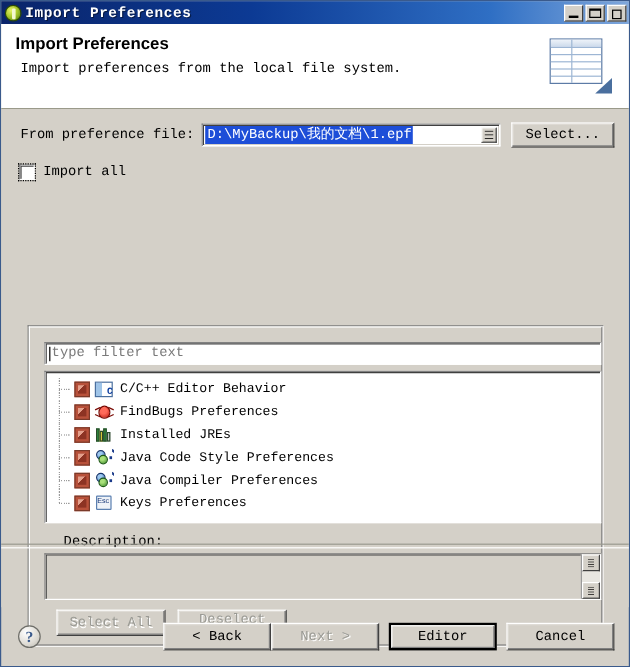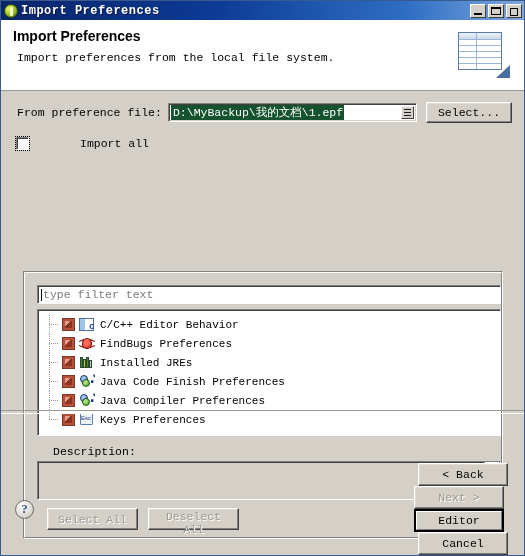--- a/index.html
+++ b/index.html
@@ -197,21 +197,21 @@
     border: 1px solid;
     border-color: #808080 #ffffff #ffffff #808080;
     box-shadow: inset 1px 1px 0 #404040, inset -1px -1px 0 #d4d0c8;
     box-sizing: border-box;
     display: flex;
     align-items: center;
     overflow: hidden;
   }
   .combo-value {
     font-size: 11.5px;
-    background: #14532d;
+    background: #1d4ed8;
     color: #ffffff;
     padding: 1px 1px 1px 2px;
     margin-left: 2px;
     white-space: nowrap;
     line-height: 13px;
   }
   .combo-arrow {
     position: absolute;
     right: 2px;
     top: 2px;
@@ -244,21 +244,20 @@
     font-size: 11.5px;
     color: #000;
     cursor: default;
     box-sizing: border-box;
   }
 
   .importall-row {
     display: flex;
     align-items: center;
     padding: 14px 0 0 15px;
-    gap: 44px;
   }
   .cb {
     width: 13px;
     height: 13px;
     background: #ffffff;
     border: 1px solid;
     border-color: #808080 #ffffff #ffffff #808080;
     box-shadow: inset 1px 1px 0 #404040;
     box-sizing: border-box;
     position: relative;
@@ -538,21 +537,20 @@
     box-sizing: border-box;
     display: flex; align-items: center; justify-content: center;
     font-family: "Liberation Serif", serif;
     font-size: 13px; font-weight: bold; color: #3a5a8c;
     cursor: default;
   }
   .nav-buttons {
     margin-left: auto;
     display: flex;
     align-items: center;
-    flex-direction: column;
   }
   .nav-btn {
     width: 90px;
     height: 23px;
     background: #d4d0c8;
     border: 1px solid;
     border-color: #ffffff #404040 #404040 #ffffff;
     box-shadow: inset -1px -1px 0 #808080, inset 1px 1px 0 #dfdcd6;
     font-family: "Liberation Mono", "DejaVu Sans Mono", monospace;
     font-size: 11.5px;
@@ -695,21 +693,21 @@
           <div class="tree-row">
             <span class="tree-dash"></span>
             <span class="xfer">
                 <span class="bx"></span>
               </span>
             <span class="titem-icon ic-java">
               <span class="g1"></span>
                 <span class="g2"></span>
                 <span class="nt"></span>
             </span>
-            <span class="titem-label">Java Code Finish Preferences</span>
+            <span class="titem-label">Java Code Style Preferences</span>
           </div>
 
           <div class="tree-row">
             <span class="tree-dash"></span>
             <span class="xfer">
                 <span class="bx"></span>
               </span>
             <span class="titem-icon ic-java">
               <span class="g1"></span>
                 <span class="g2"></span>

